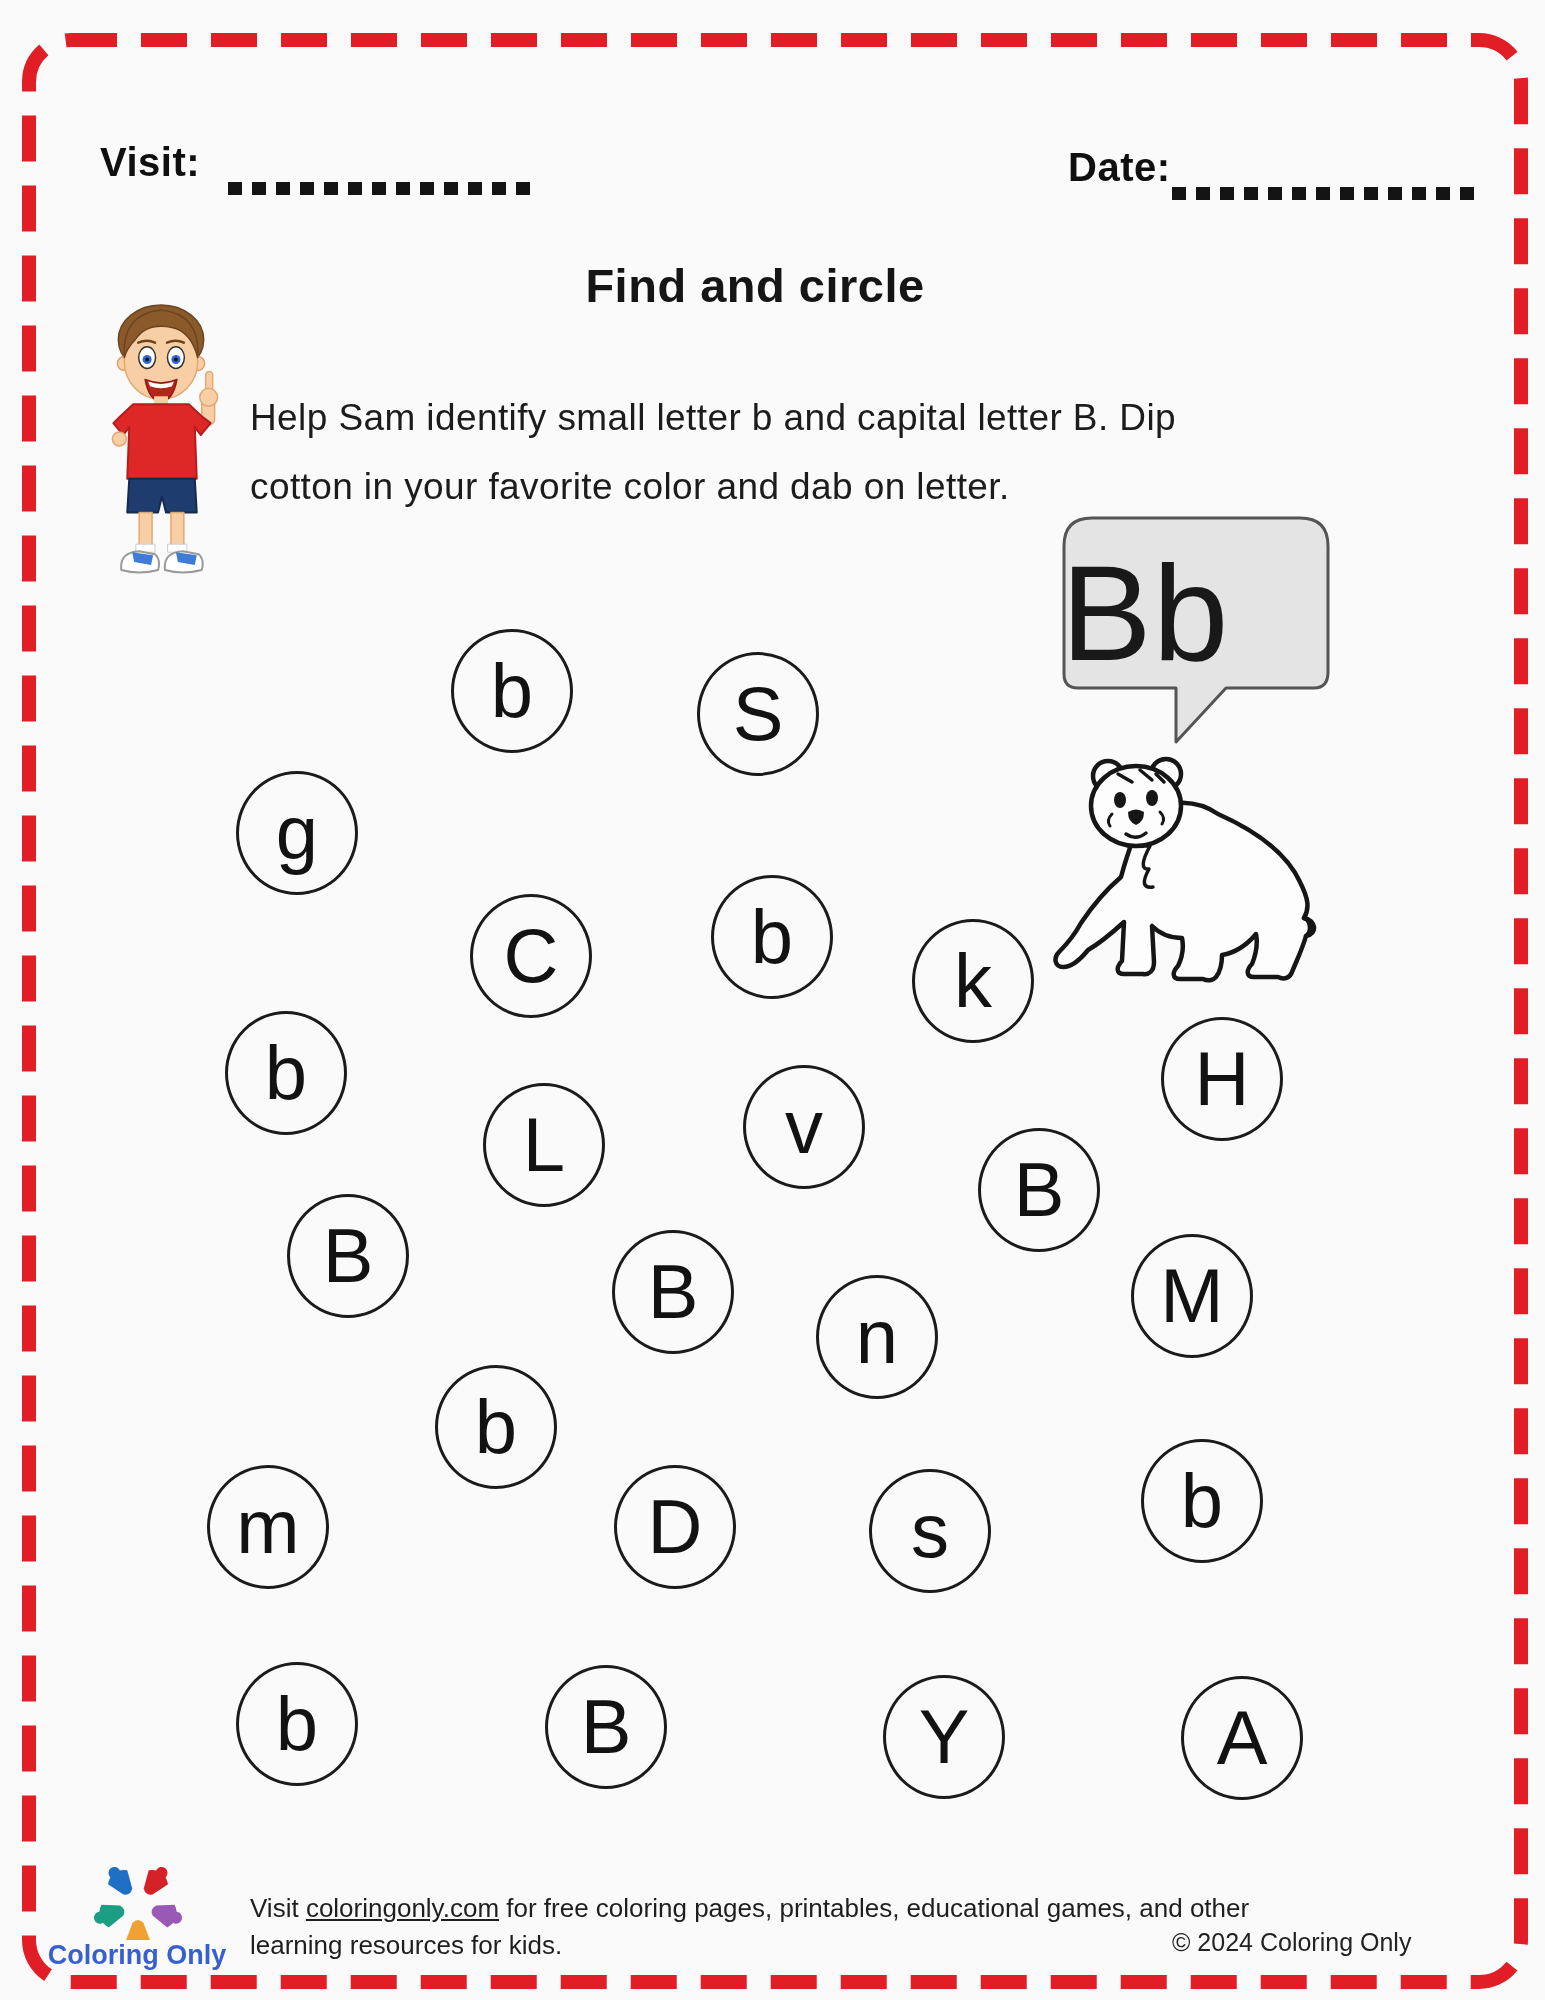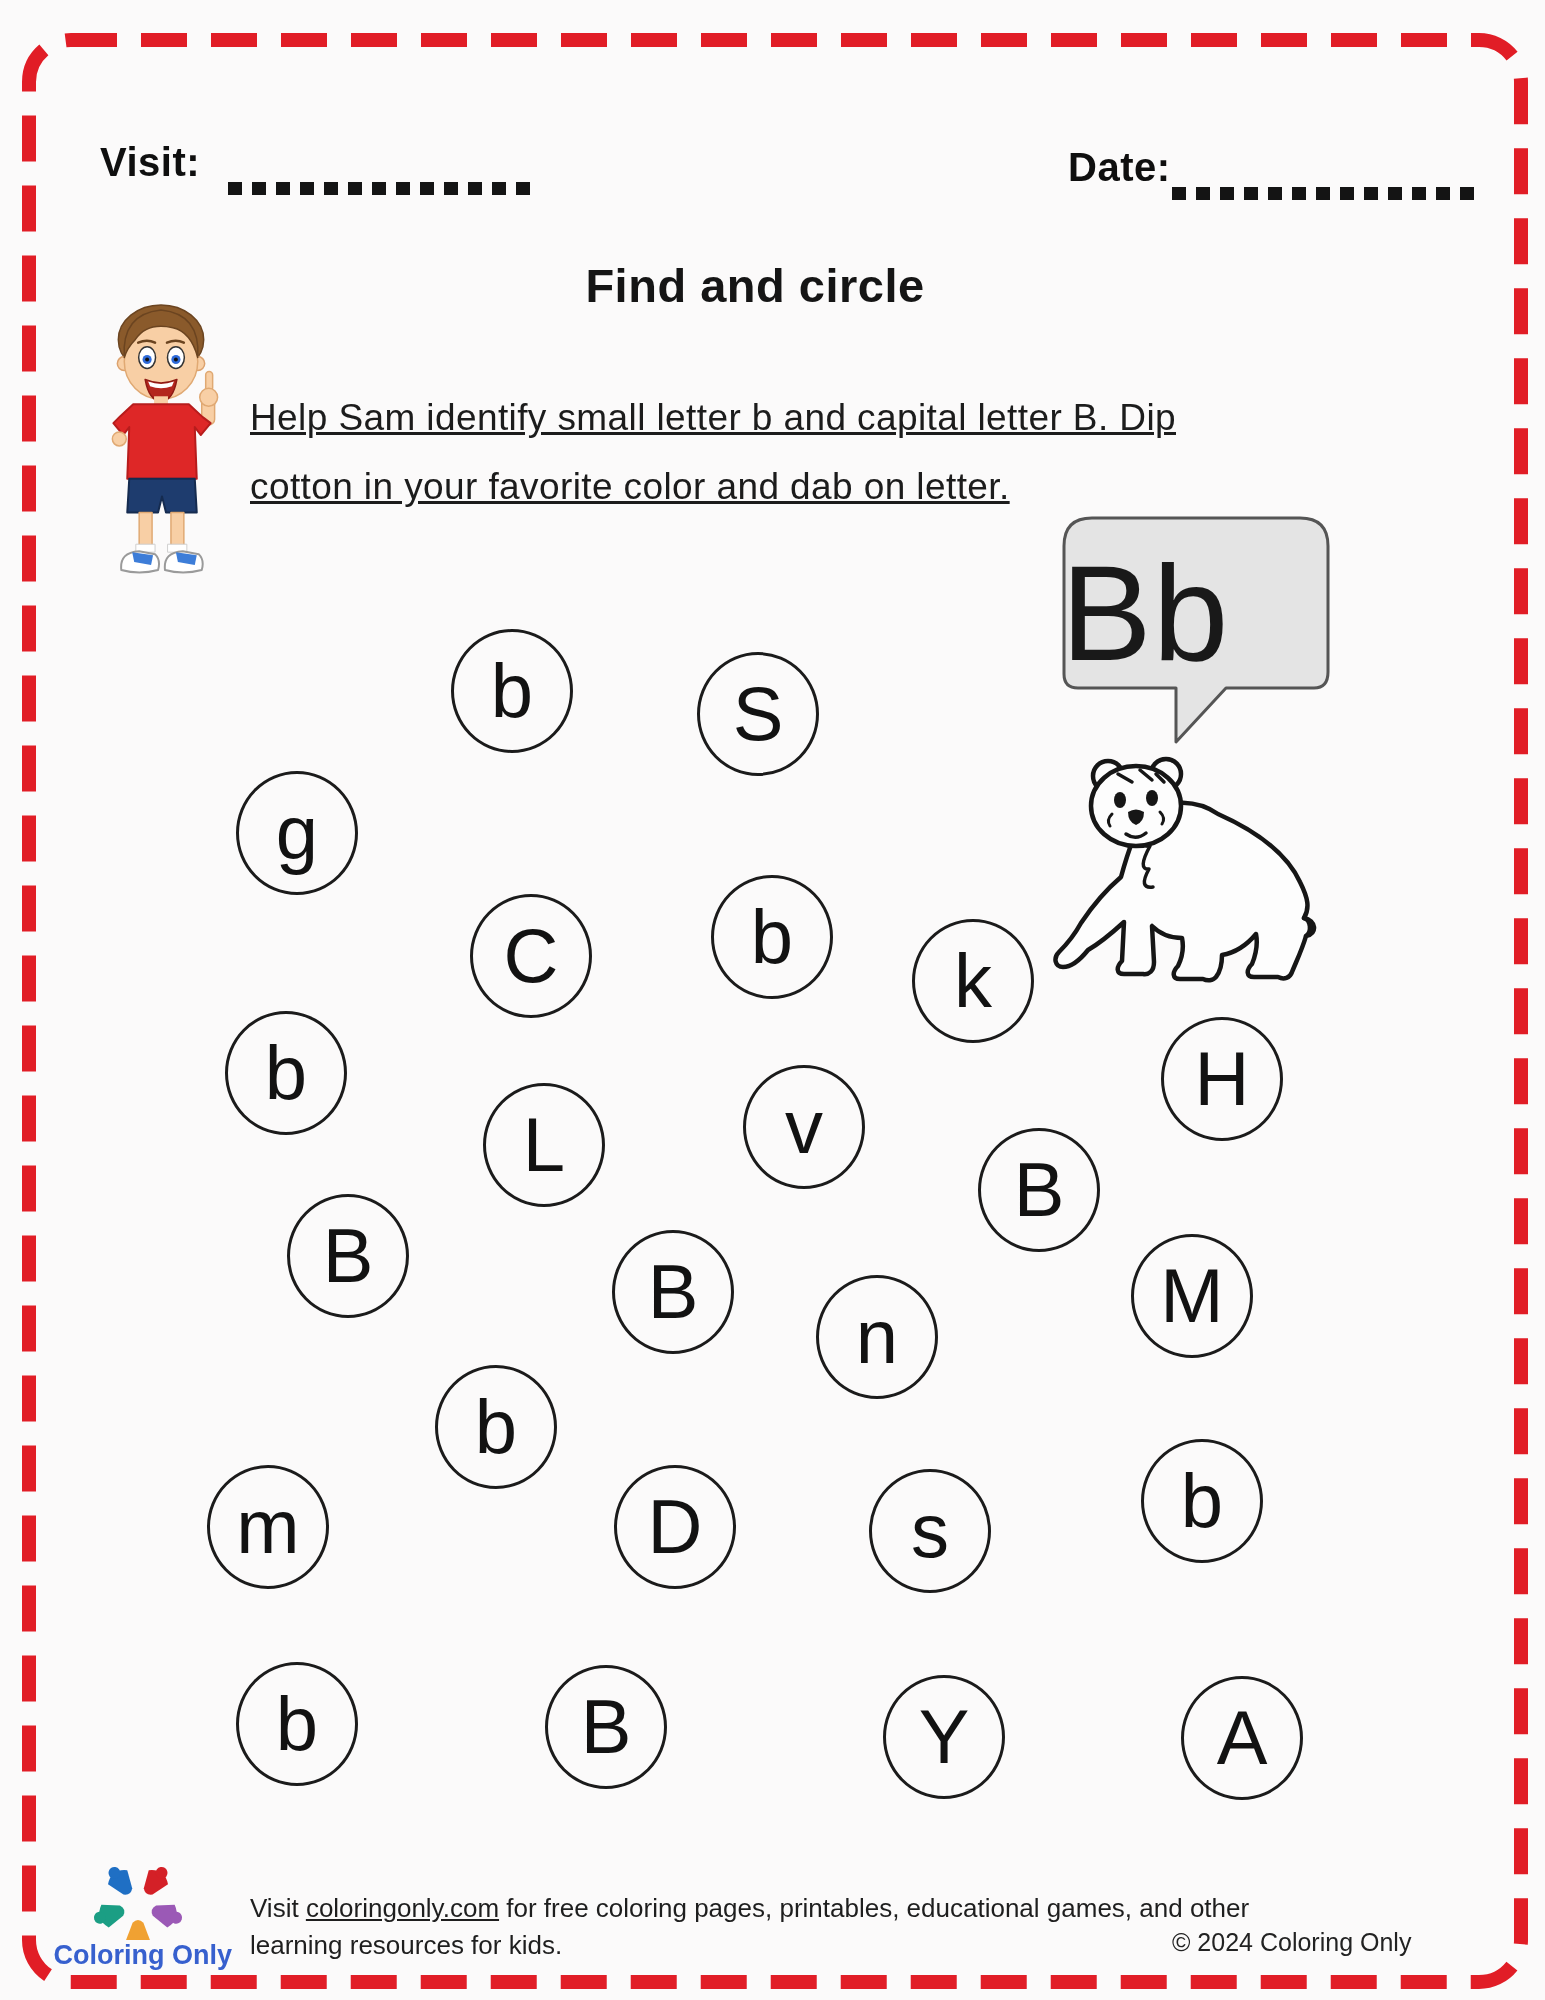--- a/index.html
+++ b/index.html
@@ -14,31 +14,31 @@
   .abs{position:absolute;}
   
   #border-svg{position:absolute;left:0;top:0;width:1545px;height:2000px;pointer-events:none;}
   .border-rect{fill:none;stroke:var(--accent);stroke-width:14;}
   
   .field-label{font-size:40px;font-weight:700;color:#0f0f0f;letter-spacing:0.5px;}
   .dotline{height:13px;background:repeating-linear-gradient(90deg,#141414 0 14px,transparent 14px 24px);}
   
   .page-title{font-size:47px;font-weight:700;letter-spacing:0.5px;transform:translateX(-50%);white-space:nowrap;}
   
-  .instr{font-size:37px;line-height:51px;color:#1c1c1c;letter-spacing:0.4px;white-space:nowrap;text-decoration:underline;}
+  .instr{font-size:37px;line-height:51px;color:#1c1c1c;letter-spacing:0.4px;white-space:nowrap;}
   
   .bubble-text{width:272px;font-size:136px;font-weight:300;color:#191919;letter-spacing:1px;line-height:1;}
   
   .letter-circle{
     position:absolute;width:122px;height:124px;border:3px solid #1b1b1b;border-radius:50%;
     display:flex;align-items:center;justify-content:center;background:transparent;box-sizing:border-box;
   }
   .letter-circle span{font-size:76px;font-weight:400;color:#121212;line-height:1;}
   
-  .logo-caption{width:190px;text-align:right;font-size:27px;font-weight:700;color:var(--logo-blue);}
+  .logo-caption{width:190px;text-align:center;font-size:27px;font-weight:700;color:var(--logo-blue);}
   .footer-text{font-size:26px;line-height:37px;color:#1e1e1e;width:1045px;}
   .footer-text a{color:#1e1e1e;text-decoration:underline;cursor:pointer;}
   .copyright{font-size:25px;color:#222;text-align:center;}
 </style>
 </head>
 <body style="--accent: #e11d26; --logo-blue: #3760ce; background: rgb(251, 250, 250);">
 
 <svg id="border-svg">
   <rect class="border-rect" x="29" y="40" width="1492" height="1942" rx="42" stroke-dasharray="46 24"></rect>
 </svg>

